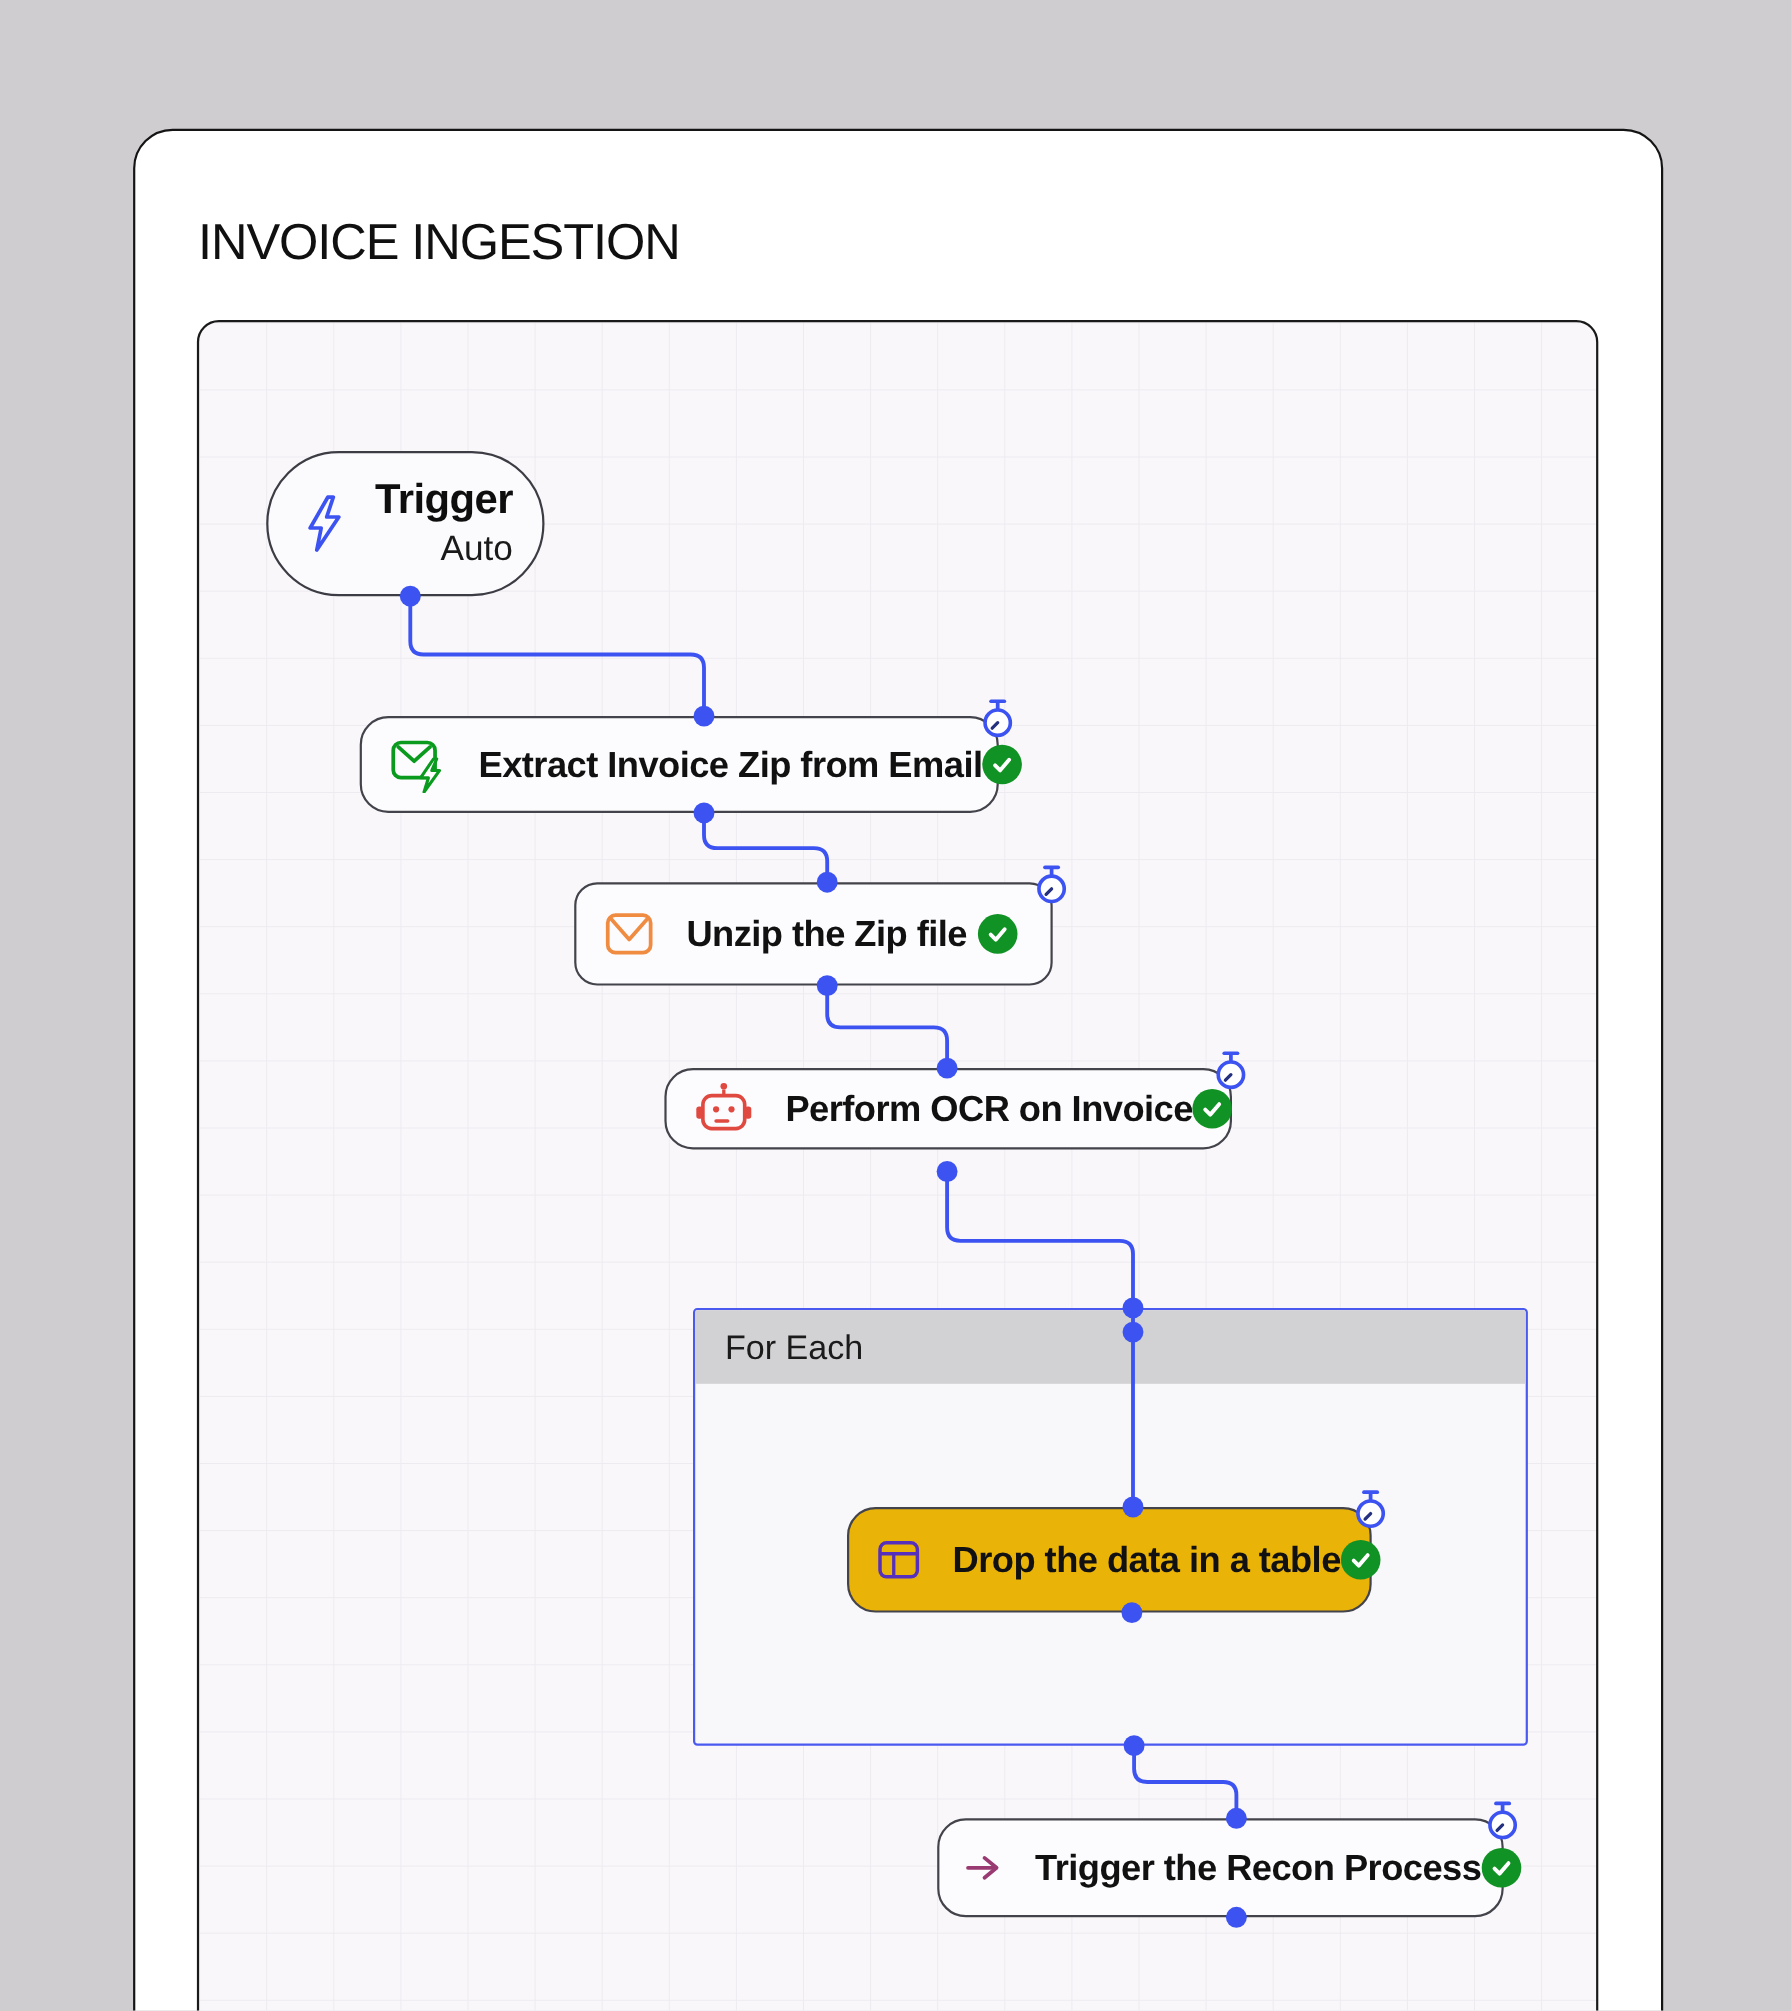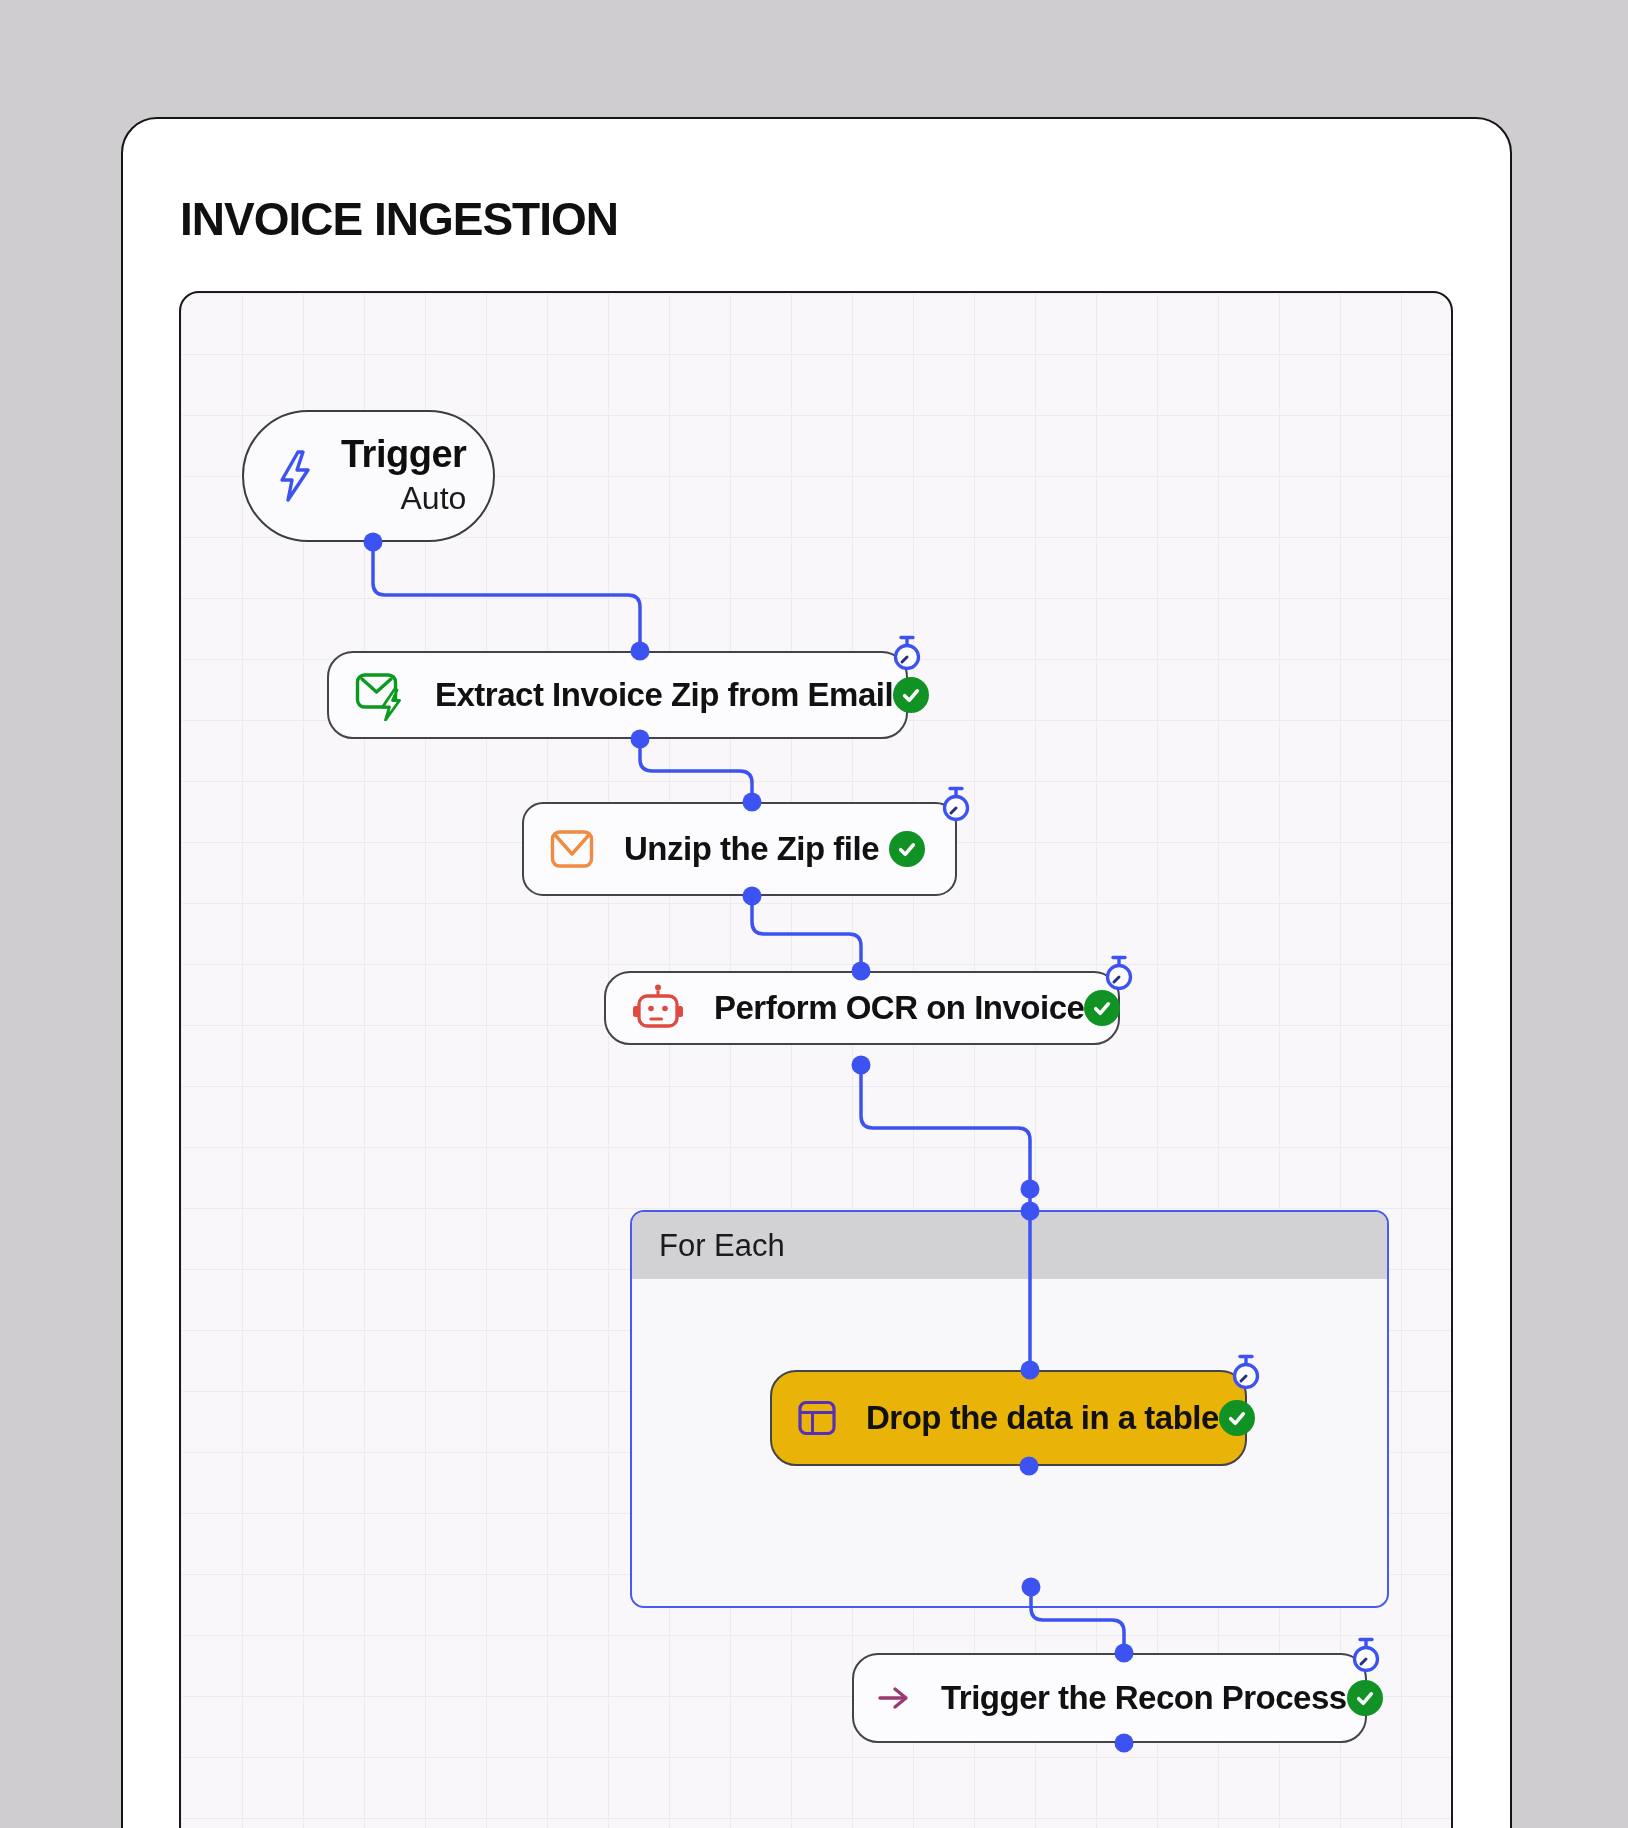--- a/index.html
+++ b/index.html
@@ -1,20 +1,20 @@
 <!DOCTYPE html>
 <html><head>
 <meta charset="utf-8">
 <style>
   html,body{margin:0;padding:0;background:#cfcdcf;}
   .stage{position:relative;width:1628px;height:1828px;background:#cfcdcf;overflow:hidden;
          font-family:"Liberation Sans","DejaVu Sans",sans-serif;}
   .card{position:absolute;left:121px;top:117px;width:1387px;height:1760px;background:#ffffff;
         border:2px solid #141414;border-radius:36px;}
-  .page-title{position:absolute;left:180px;top:192px;font-size:46px;font-weight:700;
+  .page-title{position:absolute;left:180px;top:192px;font-size:46px;font-weight:400;
         letter-spacing:-1px;color:#101010;white-space:nowrap;}
   .canvas{position:absolute;left:179px;top:291px;width:1270px;height:1600px;background:#f9f7f9;
         border:2px solid #1a1a1a;border-radius:20px;
         background-image:linear-gradient(to right,#edebf0 1px,transparent 1px),
                          linear-gradient(to bottom,#edebf0 1px,transparent 1px);
         background-size:61px 61px;}
   svg.wires{position:absolute;left:0;top:0;width:1628px;height:1828px;z-index:3;pointer-events:none;}
   .node{position:absolute;display:flex;align-items:center;background:#fcfbfd;
         border:2px solid #43434b;border-radius:26px;z-index:2;box-sizing:border-box;
         padding-left:26px;}
@@ -22,21 +22,21 @@
   .ncheck{margin-left:auto;margin-right:30px;width:36px;height:36px;border-radius:50%;
         display:flex;align-items:center;justify-content:center;flex:0 0 auto;}
   .ntimer{position:absolute;right:-16px;top:-19px;width:30px;height:38px;}
   .pill{position:absolute;left:242px;top:410px;width:253px;height:132px;background:#fbfafc;
         border:2px solid #3c3c44;border-radius:66px;display:flex;align-items:center;
         box-sizing:border-box;padding-left:31px;z-index:2;}
   .pill-text{margin-left:26px;display:flex;flex-direction:column;align-items:flex-end;}
   .pill-title{font-size:38px;font-weight:700;letter-spacing:-0.5px;color:#0e0e0e;line-height:1.1;}
   .pill-sub{font-size:32px;font-weight:400;color:#1a1a1a;line-height:1.2;margin-top:3px;}
   .foreach{position:absolute;left:630px;top:1189px;width:759px;height:398px;background:#f8f7fa;
-        border:2.5px solid #4a5af0;border-radius:14px;z-index:1;box-sizing:border-box;overflow:hidden;margin-top:21px;}
+        border:2.5px solid #4a5af0;border-radius:4px;z-index:1;box-sizing:border-box;overflow:hidden;}
   .foreach-header{height:67px;background:#d2d1d4;display:flex;align-items:center;padding-left:27px;}
   .foreach-label{font-size:31px;font-weight:400;color:#1b1b1b;}
   .icn{flex:0 0 auto;display:block;}
 </style>
 </head>
 <body>
 
 <div class="stage">
   <div class="card"></div>
   <div class="page-title">INVOICE INGESTION</div>

